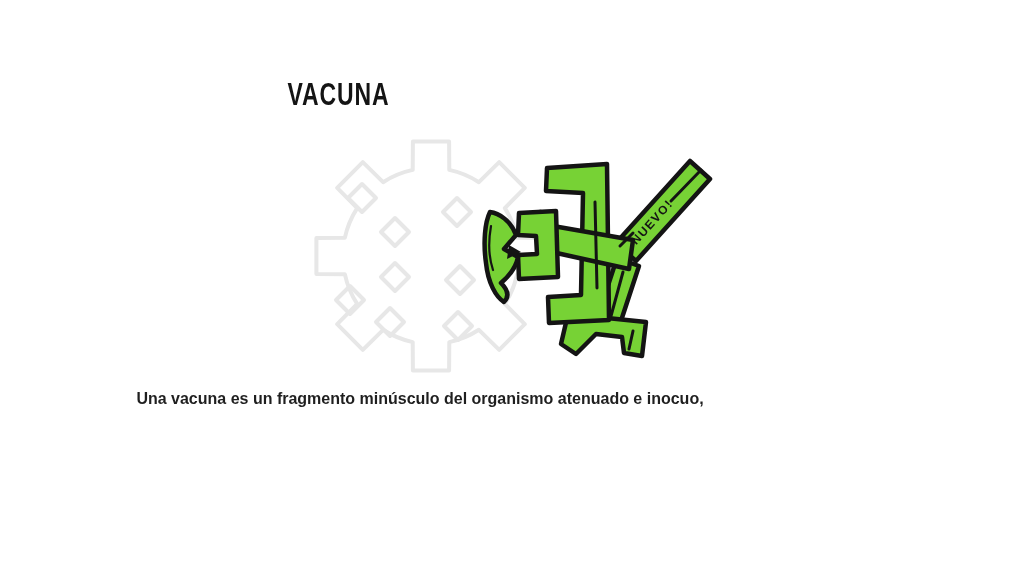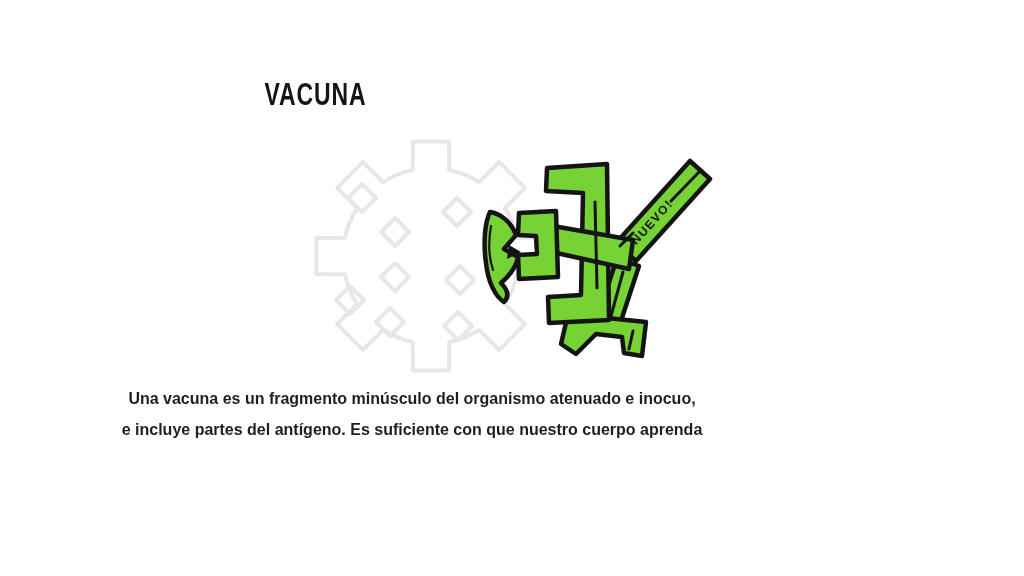--- a/index.html
+++ b/index.html
@@ -19,21 +19,21 @@
     color: var(--ink, #141414);
     font-size: 25px;
     letter-spacing: 1px;
     white-space: nowrap;
   }
   .title .stretch {
     display: inline-block;
     transform: scale(0.92, 1.26);
     transform-origin: center top;
   }
-  .title-left  { left: 166px; width: 300px; }
+  .title-left  { left: 189px; width: 300px; }
   .title-right { left: 527px; width: 420px; }
   .illustration {
     position: absolute;
     left: 0; top: 0;
     width: 1024px; height: 576px;
   }
   .virus-stroke {
     fill: none;
     stroke: var(--virus-gray, #e7e7e7);
     stroke-width: 4;
@@ -63,21 +63,21 @@
     font-family: "Liberation Sans", sans-serif;
     font-size: 12px;
     font-weight: 700;
     letter-spacing: 1.5px;
     fill: var(--ink, #141414);
     text-anchor: middle;
   }
   .caption {
     position: absolute;
     top: 383px;
-    left: 0;
+    left: 8px;
     width: 824px;
     text-align: center;
     color: var(--text-ink, #1f1f1f);
     font-size: 16px;
     font-weight: 700;
     line-height: 31px;
   }
   .caption .cap-line { white-space: nowrap; }
 </style>
 </head>
@@ -142,16 +142,15 @@
       <path class="detail-line" d="M 633,331 L 629,349"></path>
       <path class="detail-line" d="M 620,246 L 633,233"></path>
       <path class="detail-line" d="M 671,201 L 701,170"></path>
 
       <text class="antibody-label-text" x="652" y="226" transform="rotate(-48 652 222)">NUEVO!</text>
     </g>
   </svg>
 
   <div class="caption">
     <div class="cap-line">Una vacuna es un fragmento minúsculo del organismo atenuado e inocuo,</div>
-    <div class="cap-line">e incluye partes del antígeno. Es suficiente con que nuestro cuerpo aprenda</div>
   </div>
 
 </div>
 
 </body></html>

